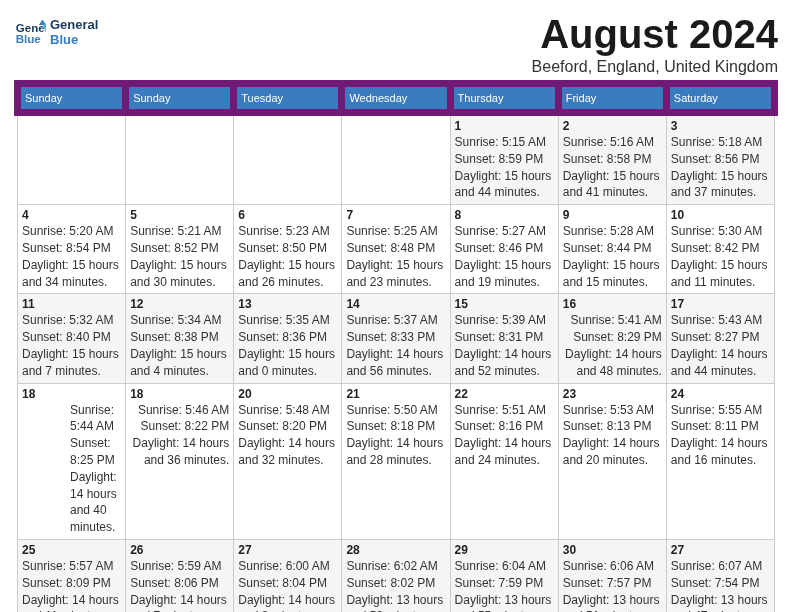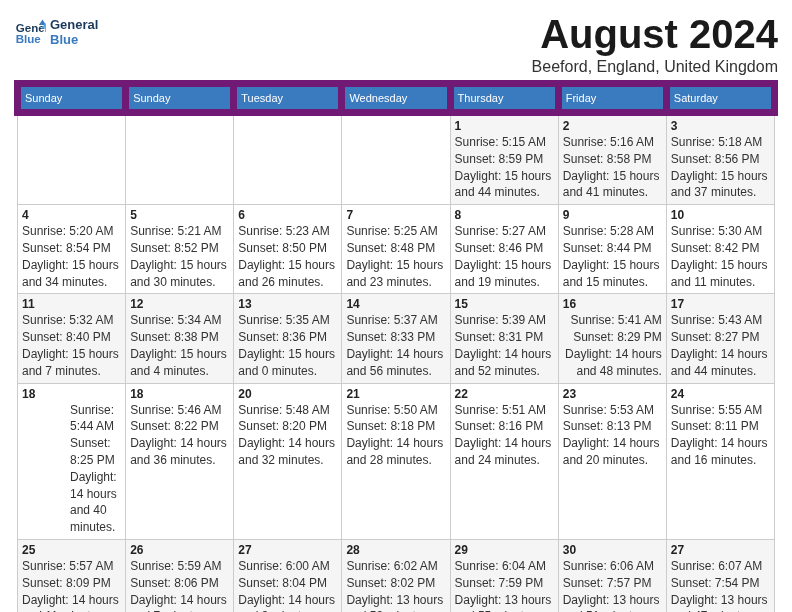--- a/index.html
+++ b/index.html
@@ -254,21 +254,21 @@
         <tr>
           <td>
             <div class="day-number">18</div>
             <div class="day-info" style="white-space: pre-line; margin-left: 48px;">Sunrise: 5:44 AM
 Sunset: 8:25 PM
 Daylight: 14 hours
 and 40 minutes.</div>
           </td>
           <td>
             <div class="day-number">18</div>
-            <div class="day-info" style="white-space: pre-line;">Sunrise: 5:46 AM
+            <div class="day-info" style="white-space: pre-line; text-align: right;">Sunrise: 5:46 AM
 Sunset: 8:22 PM
 Daylight: 14 hours
 and 36 minutes.</div>
           </td>
           <td>
             <div class="day-number">20</div>
             <div class="day-info" style="white-space: pre-line;">Sunrise: 5:48 AM
 Sunset: 8:20 PM
 Daylight: 14 hours
 and 32 minutes.</div>

